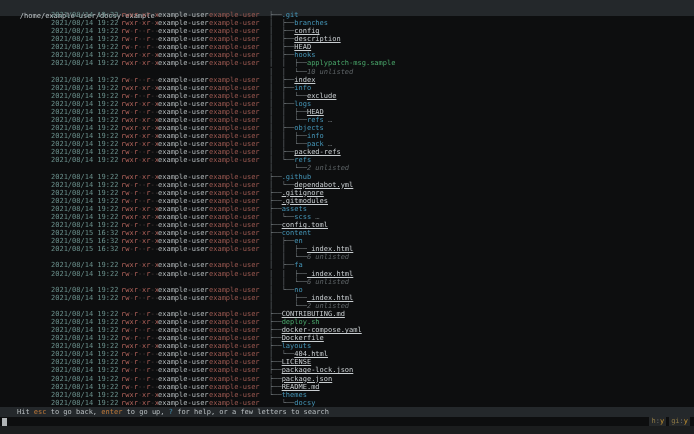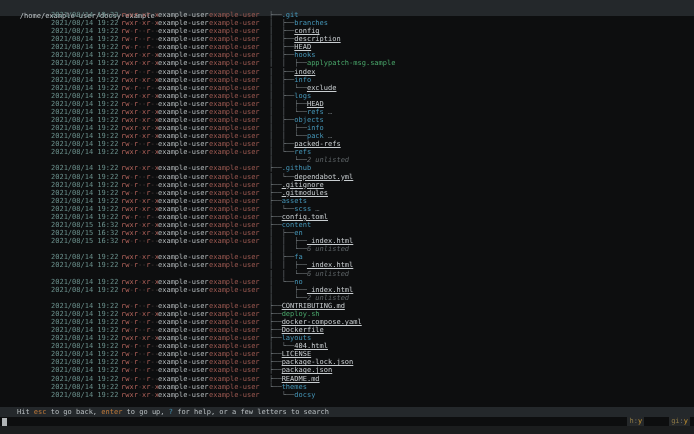--- a/index.html
+++ b/index.html
@@ -27,21 +27,21 @@
   .t-exec{color:var(--exec);}
   .t-unlisted{color:var(--unlisted);font-style:italic;}
   .t-suffix{color:var(--unlisted);}
   #statusbar{position:absolute;left:0;right:0;top:407px;height:10px;line-height:10px;
     background:var(--bar,#24282b);color:var(--status-text);padding-left:17px;white-space:pre;}
   .seg-key{color:var(--key-hint);}
   .seg-help{color:var(--help-hint);}
   #inputline{position:absolute;left:0;right:0;top:417px;height:9px;
     display:flex;align-items:center;background:var(--bg,#0d0e0f);}
   #cursor{display:inline-block;width:5px;height:8px;margin-left:2px;background:var(--cursor);}
-  #flags{margin-left:auto;margin-right:4px;display:flex;gap:25px;}
+  #flags{margin-left:auto;margin-right:4px;display:flex;gap:3px;}
   .flag{background:#25282a;padding:0 2px;height:9px;line-height:9px;}
   .flag-label{color:var(--flag-label);}
   .flag-colon{color:#6a6a6a;}
   .flag-value{color:var(--flag-value);}
   #bottomstrip{position:absolute;left:0;right:0;top:426px;height:8px;background:#1b1d1e;}
 </style>
 </head>
 <body>
 
 <div id="terminal" style="--bg: #0d0e0f; --bar: #24282b; --date: #6a908c; --perm-letter: #b0625a; --perm-dash: #584744; --owner: #b4babc; --group: #9e5a52; --tree-line: #6e7478; --dir: #4596b8; --file: #c9ced1; --exec: #4aa96c; --unlisted: #5f6568; --key-hint: #c27b3a; --help-hint: #4596b8; --status-text: #b9bfc2; --flag-label: #8f7a45; --flag-value: #d09a30; --cursor: #b0b4b6;">
@@ -49,20 +49,21 @@
     <span>/home/example-user/docsy-example</span>
   </div>
   <div id="rows">
       <div class="row"><span class="c-date">2021/08/14 19:22</span><span class="c-perms"><span class="perm-letter">r</span><span class="perm-letter">w</span><span class="perm-letter">x</span><span class="perm-letter">r</span><span class="perm-dash">-</span><span class="perm-letter">x</span><span class="perm-letter">r</span><span class="perm-dash">-</span><span class="perm-letter">x</span></span><span class="c-owner">example-user</span><span class="c-group">example-user</span><span class="c-tree"><span class="t-prefix">├──</span><span class="t-dir">.git</span></span></div>
       <div class="row"><span class="c-date">2021/08/14 19:22</span><span class="c-perms"><span class="perm-letter">r</span><span class="perm-letter">w</span><span class="perm-letter">x</span><span class="perm-letter">r</span><span class="perm-dash">-</span><span class="perm-letter">x</span><span class="perm-letter">r</span><span class="perm-dash">-</span><span class="perm-letter">x</span></span><span class="c-owner">example-user</span><span class="c-group">example-user</span><span class="c-tree"><span class="t-prefix">│  ├──</span><span class="t-dir">branches</span></span></div>
       <div class="row"><span class="c-date">2021/08/14 19:22</span><span class="c-perms"><span class="perm-letter">r</span><span class="perm-letter">w</span><span class="perm-dash">-</span><span class="perm-letter">r</span><span class="perm-dash">-</span><span class="perm-dash">-</span><span class="perm-letter">r</span><span class="perm-dash">-</span><span class="perm-dash">-</span></span><span class="c-owner">example-user</span><span class="c-group">example-user</span><span class="c-tree"><span class="t-prefix">│  ├──</span><span class="t-file">config</span></span></div>
       <div class="row"><span class="c-date">2021/08/14 19:22</span><span class="c-perms"><span class="perm-letter">r</span><span class="perm-letter">w</span><span class="perm-dash">-</span><span class="perm-letter">r</span><span class="perm-dash">-</span><span class="perm-dash">-</span><span class="perm-letter">r</span><span class="perm-dash">-</span><span class="perm-dash">-</span></span><span class="c-owner">example-user</span><span class="c-group">example-user</span><span class="c-tree"><span class="t-prefix">│  ├──</span><span class="t-file">description</span></span></div>
       <div class="row"><span class="c-date">2021/08/14 19:22</span><span class="c-perms"><span class="perm-letter">r</span><span class="perm-letter">w</span><span class="perm-dash">-</span><span class="perm-letter">r</span><span class="perm-dash">-</span><span class="perm-dash">-</span><span class="perm-letter">r</span><span class="perm-dash">-</span><span class="perm-dash">-</span></span><span class="c-owner">example-user</span><span class="c-group">example-user</span><span class="c-tree"><span class="t-prefix">│  ├──</span><span class="t-file">HEAD</span></span></div>
       <div class="row"><span class="c-date">2021/08/14 19:22</span><span class="c-perms"><span class="perm-letter">r</span><span class="perm-letter">w</span><span class="perm-letter">x</span><span class="perm-letter">r</span><span class="perm-dash">-</span><span class="perm-letter">x</span><span class="perm-letter">r</span><span class="perm-dash">-</span><span class="perm-letter">x</span></span><span class="c-owner">example-user</span><span class="c-group">example-user</span><span class="c-tree"><span class="t-prefix">│  ├──</span><span class="t-dir">hooks</span></span></div>
       <div class="row"><span class="c-date">2021/08/14 19:22</span><span class="c-perms"><span class="perm-letter">r</span><span class="perm-letter">w</span><span class="perm-letter">x</span><span class="perm-letter">r</span><span class="perm-dash">-</span><span class="perm-letter">x</span><span class="perm-letter">r</span><span class="perm-dash">-</span><span class="perm-letter">x</span></span><span class="c-owner">example-user</span><span class="c-group">example-user</span><span class="c-tree"><span class="t-prefix">│  │  ├──</span><span class="t-exec">applypatch-msg.sample</span></span></div>
+      <div class="row"><span class="c-date"></span><span class="c-perms"></span><span class="c-owner"></span><span class="c-group"></span><span class="c-tree"><span class="t-prefix">│  │  └──</span><span class="t-unlisted">10 unlisted</span></span></div>
       <div class="row"><span class="c-date">2021/08/14 19:22</span><span class="c-perms"><span class="perm-letter">r</span><span class="perm-letter">w</span><span class="perm-dash">-</span><span class="perm-letter">r</span><span class="perm-dash">-</span><span class="perm-dash">-</span><span class="perm-letter">r</span><span class="perm-dash">-</span><span class="perm-dash">-</span></span><span class="c-owner">example-user</span><span class="c-group">example-user</span><span class="c-tree"><span class="t-prefix">│  ├──</span><span class="t-file">index</span></span></div>
       <div class="row"><span class="c-date">2021/08/14 19:22</span><span class="c-perms"><span class="perm-letter">r</span><span class="perm-letter">w</span><span class="perm-letter">x</span><span class="perm-letter">r</span><span class="perm-dash">-</span><span class="perm-letter">x</span><span class="perm-letter">r</span><span class="perm-dash">-</span><span class="perm-letter">x</span></span><span class="c-owner">example-user</span><span class="c-group">example-user</span><span class="c-tree"><span class="t-prefix">│  ├──</span><span class="t-dir">info</span></span></div>
       <div class="row"><span class="c-date">2021/08/14 19:22</span><span class="c-perms"><span class="perm-letter">r</span><span class="perm-letter">w</span><span class="perm-dash">-</span><span class="perm-letter">r</span><span class="perm-dash">-</span><span class="perm-dash">-</span><span class="perm-letter">r</span><span class="perm-dash">-</span><span class="perm-dash">-</span></span><span class="c-owner">example-user</span><span class="c-group">example-user</span><span class="c-tree"><span class="t-prefix">│  │  └──</span><span class="t-file">exclude</span></span></div>
       <div class="row"><span class="c-date">2021/08/14 19:22</span><span class="c-perms"><span class="perm-letter">r</span><span class="perm-letter">w</span><span class="perm-letter">x</span><span class="perm-letter">r</span><span class="perm-dash">-</span><span class="perm-letter">x</span><span class="perm-letter">r</span><span class="perm-dash">-</span><span class="perm-letter">x</span></span><span class="c-owner">example-user</span><span class="c-group">example-user</span><span class="c-tree"><span class="t-prefix">│  ├──</span><span class="t-dir">logs</span></span></div>
       <div class="row"><span class="c-date">2021/08/14 19:22</span><span class="c-perms"><span class="perm-letter">r</span><span class="perm-letter">w</span><span class="perm-dash">-</span><span class="perm-letter">r</span><span class="perm-dash">-</span><span class="perm-dash">-</span><span class="perm-letter">r</span><span class="perm-dash">-</span><span class="perm-dash">-</span></span><span class="c-owner">example-user</span><span class="c-group">example-user</span><span class="c-tree"><span class="t-prefix">│  │  ├──</span><span class="t-file">HEAD</span></span></div>
       <div class="row"><span class="c-date">2021/08/14 19:22</span><span class="c-perms"><span class="perm-letter">r</span><span class="perm-letter">w</span><span class="perm-letter">x</span><span class="perm-letter">r</span><span class="perm-dash">-</span><span class="perm-letter">x</span><span class="perm-letter">r</span><span class="perm-dash">-</span><span class="perm-letter">x</span></span><span class="c-owner">example-user</span><span class="c-group">example-user</span><span class="c-tree"><span class="t-prefix">│  │  └──</span><span class="t-dir">refs</span><span class="t-suffix"> …</span></span></div>
       <div class="row"><span class="c-date">2021/08/14 19:22</span><span class="c-perms"><span class="perm-letter">r</span><span class="perm-letter">w</span><span class="perm-letter">x</span><span class="perm-letter">r</span><span class="perm-dash">-</span><span class="perm-letter">x</span><span class="perm-letter">r</span><span class="perm-dash">-</span><span class="perm-letter">x</span></span><span class="c-owner">example-user</span><span class="c-group">example-user</span><span class="c-tree"><span class="t-prefix">│  ├──</span><span class="t-dir">objects</span></span></div>
       <div class="row"><span class="c-date">2021/08/14 19:22</span><span class="c-perms"><span class="perm-letter">r</span><span class="perm-letter">w</span><span class="perm-letter">x</span><span class="perm-letter">r</span><span class="perm-dash">-</span><span class="perm-letter">x</span><span class="perm-letter">r</span><span class="perm-dash">-</span><span class="perm-letter">x</span></span><span class="c-owner">example-user</span><span class="c-group">example-user</span><span class="c-tree"><span class="t-prefix">│  │  ├──</span><span class="t-dir">info</span></span></div>
       <div class="row"><span class="c-date">2021/08/14 19:22</span><span class="c-perms"><span class="perm-letter">r</span><span class="perm-letter">w</span><span class="perm-letter">x</span><span class="perm-letter">r</span><span class="perm-dash">-</span><span class="perm-letter">x</span><span class="perm-letter">r</span><span class="perm-dash">-</span><span class="perm-letter">x</span></span><span class="c-owner">example-user</span><span class="c-group">example-user</span><span class="c-tree"><span class="t-prefix">│  │  └──</span><span class="t-dir">pack</span><span class="t-suffix"> …</span></span></div>
       <div class="row"><span class="c-date">2021/08/14 19:22</span><span class="c-perms"><span class="perm-letter">r</span><span class="perm-letter">w</span><span class="perm-dash">-</span><span class="perm-letter">r</span><span class="perm-dash">-</span><span class="perm-dash">-</span><span class="perm-letter">r</span><span class="perm-dash">-</span><span class="perm-dash">-</span></span><span class="c-owner">example-user</span><span class="c-group">example-user</span><span class="c-tree"><span class="t-prefix">│  ├──</span><span class="t-file">packed-refs</span></span></div>

